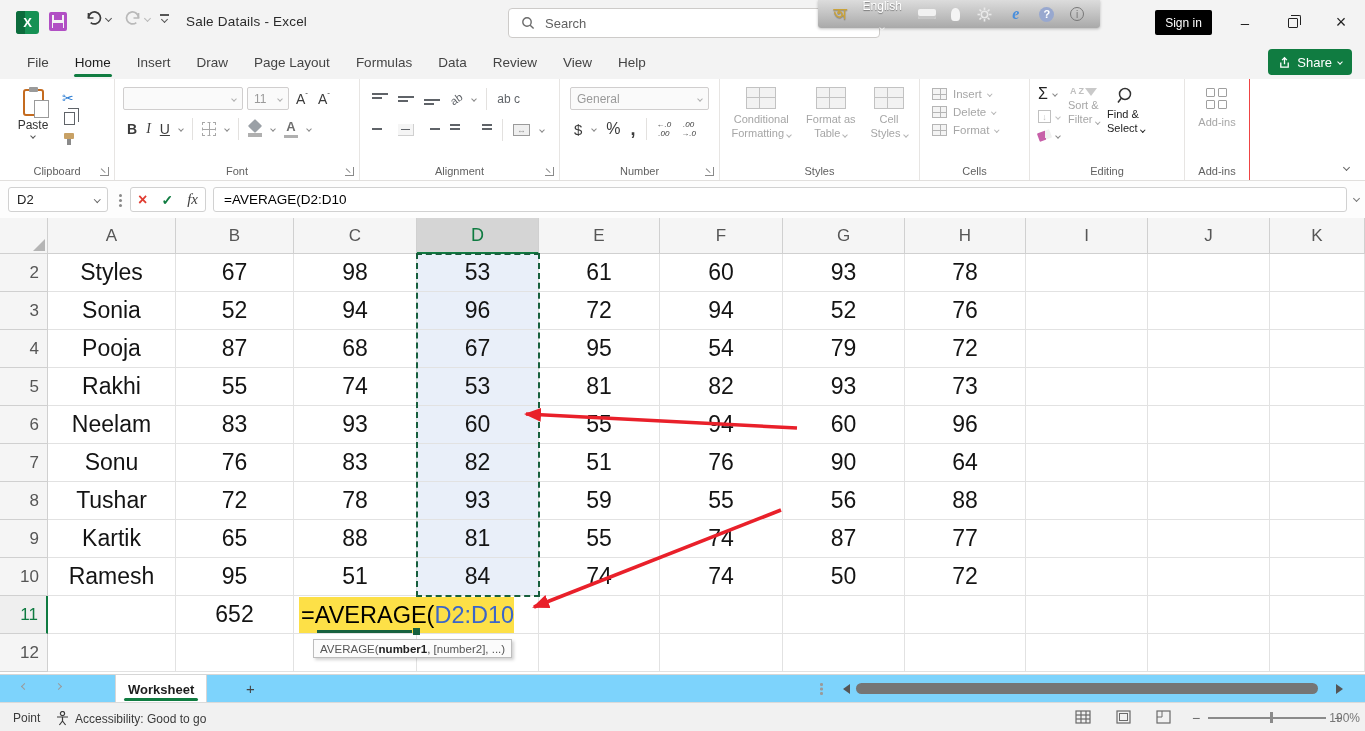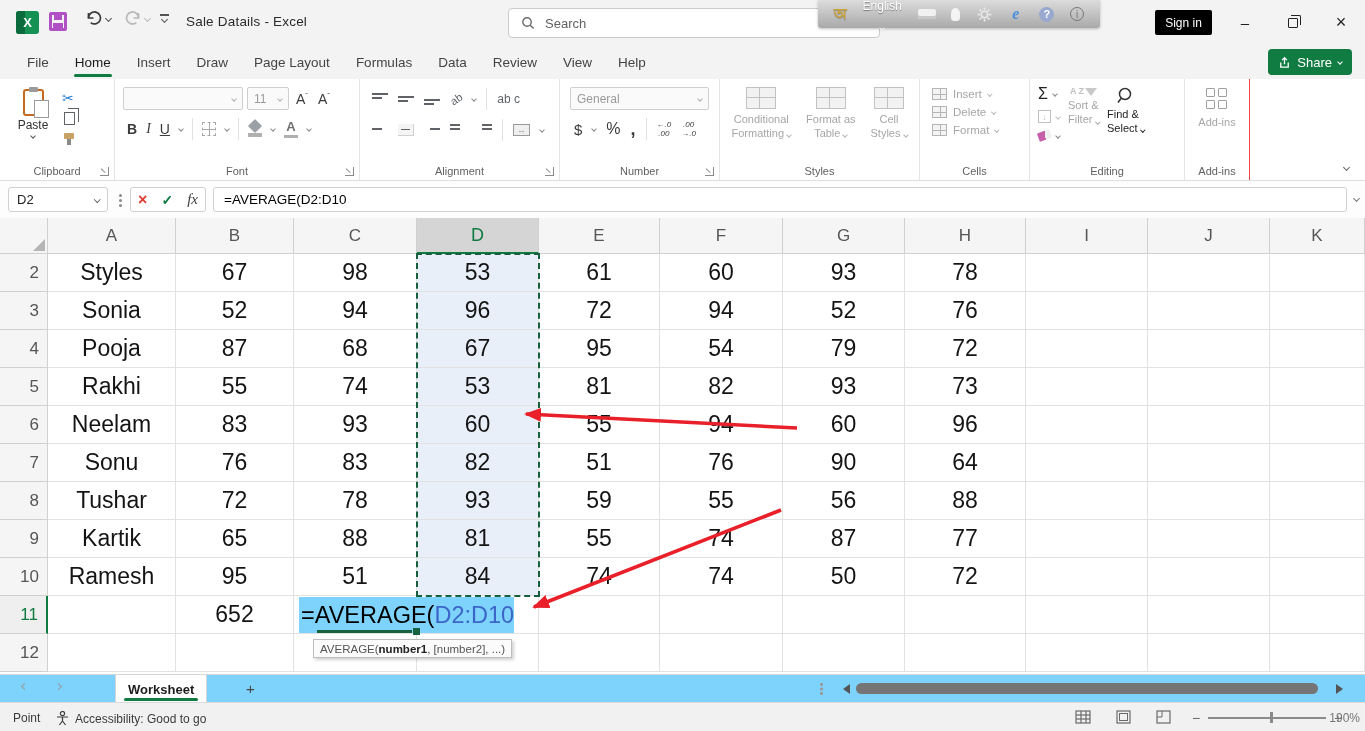--- a/index.html
+++ b/index.html
@@ -159,21 +159,21 @@
      grid-template-rows:36px repeat(11,38px)}
   .hc{background:#f5f5f5;border-right:1px solid #d0d0d0;border-bottom:1px solid #d0d0d0;color:#565656;font-size:17px;display:flex;align-items:center;justify-content:center;overflow:hidden}
   .corner{position:relative}
   .corner::after{content:'';position:absolute;right:2px;bottom:2px;border-left:12px solid transparent;border-bottom:12px solid #b5b5b5}
   .colh.selh{background:#d5d5d5;color:#0f7b41;border-bottom:2px solid #0f7b41;font-size:18px}
   .rowh{justify-content:flex-end;padding-right:8px}
   .rowh.actr{color:#0f7b41;border-right:2.5px solid #0f7b41;background:#efefef}
   .cl{background:#fff;border-right:1px solid #e2e2e2;border-bottom:1px solid #e2e2e2;font-size:23px;color:#141414;display:flex;align-items:center;justify-content:center;overflow:hidden}
   .cl.seld{background:#e9eff9}
   .ants{position:absolute;left:416px;top:35px;width:124px;height:344px;border:2.5px dashed #175f3d;pointer-events:none}
-  .cellformula{position:absolute;left:299px;top:379px;height:36px;display:flex;align-items:center;background:#7dd3fc;padding-left:2px;font-size:23.5px;color:#000;white-space:nowrap;z-index:2}
+  .cellformula{position:absolute;left:299px;top:379px;height:36px;display:flex;align-items:center;background:#fde047;padding-left:2px;font-size:23.5px;color:#000;white-space:nowrap;z-index:2}
   .cellformula .blue{color:#3b66c8}
   .editline{position:absolute;left:317px;top:412px;width:95px;height:3px;background:#17613f;z-index:3}
   .editline::after{content:'';position:absolute;right:-8px;top:-2px;width:7px;height:7px;background:#17613f}
   .ftip{position:absolute;left:313px;top:421px;height:19px;background:#fbfbfb;border:1px solid #bdbdbd;box-shadow:2px 2px 3px rgba(0,0,0,.18);display:flex;align-items:center;padding:0 6px;font-size:11.5px;color:#555;white-space:nowrap;z-index:4}
   .ftip b{color:#222}
   .arrows{position:absolute;left:0;top:0;width:1365px;height:456px;pointer-events:none;z-index:5}
 
   
   .sheetbar{position:absolute;left:0;top:674px;width:100%;height:28px;background:#7dd3fc;border-top:1px solid #d6d6d6}
   .snav{position:absolute;top:9px;color:#9a9a9a}

